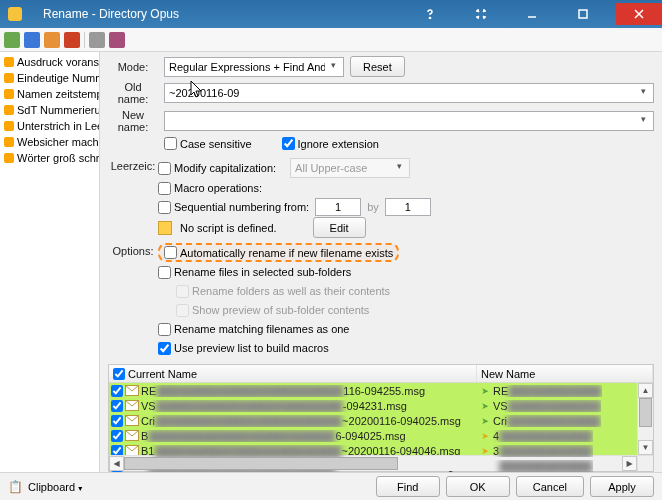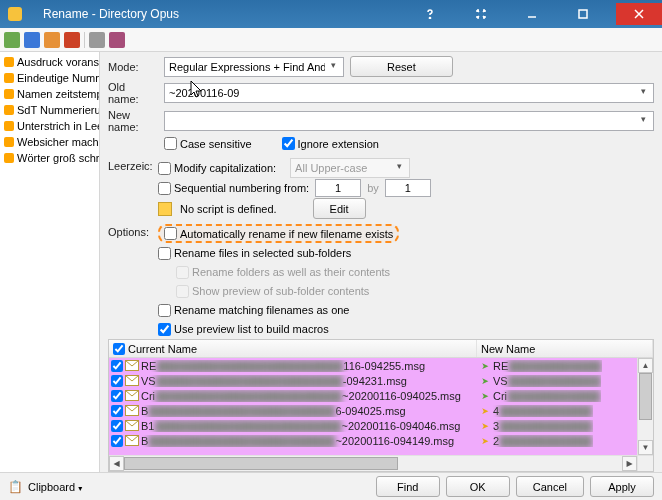--- a/index.html
+++ b/index.html
@@ -21,49 +21,49 @@
 
 
 .main { display:flex; height: calc(500px - 28px - 24px - 28px); }
 .sidebar { width:100px; background:#fff; border-right:1px solid #d6d6d6; padding:2px 0; overflow:hidden; }
 .sidebar .item { padding:1px 4px; white-space:nowrap; overflow:hidden; text-overflow:ellipsis; display:flex; align-items:center; gap:3px; cursor:default; font-size:10.5px; line-height:14px; }
 .sidebar .dot { width:10px; height:10px; background:#ffa500; border-radius:2px; flex-shrink:0; }
 
 .content { flex:1; padding:4px 8px 0 8px; overflow:hidden; display:flex; flex-direction:column; }
 
 .row { display:flex; align-items:center; margin-bottom:4px; gap:6px; }
-.lbl { width:50px; text-align:left; color:#222; }
+.lbl { width:50px; text-align:center; color:#222; }
 .combo, .tinput { flex:1; height:20px; border:1px solid #abadb3; background:#fff; padding:0 18px 0 4px; font-size:11px; position:relative; }
 .combo { min-width:0; }
 .combo-wrap { position:relative; flex:1; display:flex; }
 .drop { position:absolute; right:2px; top:3px; width:14px; height:14px; pointer-events:none; }
 .drop:after { content:"▾"; font-size:9px; color:#555; position:absolute; top:0; left:3px; }
 .mode-combo-wrap { flex:0 0 auto; width:180px; position:relative; }
 .btn { height:21px; border:1px solid #acacac; background:linear-gradient(#fefefe,#e9e9e9); padding:0 16px; border-radius:3px; cursor:default; font-size:11px; }
 .btn.wide{min-width:64px;}
-.btn.small{padding:0 36px;}
+.btn.small{padding:0 12px;}
 
 .cursor { position:absolute; left:190px; top:80px; width:14px; height:20px; pointer-events:none; z-index:50; }
 .cursor svg{width:14px;height:20px;}
 
 .chk { display:flex; align-items:center; gap:3px; cursor:default; }
 .chk input { width:13px; height:13px; }
 .section { display:flex; margin-top:4px; }
 .section .lbl { padding-top:2px; }
 .opts { flex:1; }
 .optrow { display:flex; align-items:center; gap:6px; min-height:18px; margin-bottom:1px; }
 .optrow .sub { margin-left:18px; color:#9a9a9a; }
 .optrow .sub input{opacity:.6;}
 .spin { width:46px; height:18px; border:1px solid #abadb3; background:#fff; text-align:center; font-size:11px; }
 .script-ico { width:14px; height:14px; background:#ffcf4b; border:1px solid #caa22f; display:inline-block; }
 
 .highlight-box { border:2px dashed #ff8c1a; border-radius:8px; padding:1px 4px; display:inline-flex; align-items:center; gap:4px; background:rgba(255,140,26,0.04); }
 
 
-.filelist { flex:1; border:1px solid #c9c9c9; background:#f0abfc; display:flex; flex-direction:column; min-height:0; }
+.filelist { flex:1; margin-top:6px; border:1px solid #c9c9c9; background:#bef264; display:flex; flex-direction:column; min-height:0; }
 .fl-head { display:flex; background:linear-gradient(#fcfcfc,#ececec); border-bottom:1px solid #d9d9d9; height:18px; font-size:11px; }
 .fl-head .col { padding:1px 4px; border-right:1px solid #e3e3e3; display:flex; align-items:center; gap:3px; overflow:hidden; }
 .col-cur { width:368px; } .col-new { flex:1; }
 .fl-row { display:flex; height:15px; border-bottom:0; }
 .fl-row .c1 { width:368px; display:flex; align-items:center; gap:2px; overflow:hidden; padding-left:2px;}
 .fl-row .c2 { flex:1; display:flex; align-items:center; gap:2px; overflow:hidden; padding-left:2px;}
 .rchk { width:12px; height:12px; flex-shrink:0; }
 .mail-ico { width:14px; height:11px; flex-shrink:0; display:inline-block; }
 .mail-ico svg{width:14px;height:11px;display:block;}
 .ftxt { white-space:nowrap; overflow:hidden; font-size:11px; color:#222; }
@@ -216,20 +216,26 @@
               <span>Modify capitalization:</span>
             </label>
           <div style="position:relative;width:120px;margin-left:8px;">
             <input class="combo disabled-combo" readonly="" style="width: 100%;" value="All Upper-case">
             <span class="drop"></span>
           </div>
         </div>
         <div class="optrow">
           <label class="chk">
               <input type="checkbox" style="">
+              <span>Macro operations:</span>
+            </label>
+        </div>
+        <div class="optrow">
+          <label class="chk">
+              <input type="checkbox" style="">
               <span>Sequential numbering from:</span>
             </label>
           <input class="spin" value="1" style="">
           <span style="color:#9a9a9a;">by</span>
           <input class="spin" value="1" style="">
         </div>
         <div class="optrow">
           <span class="script-ico"></span>
           <span style="margin-left:2px;">No script is defined.</span>
           <button class="btn" style="margin-left:30px;">Edit</button>

